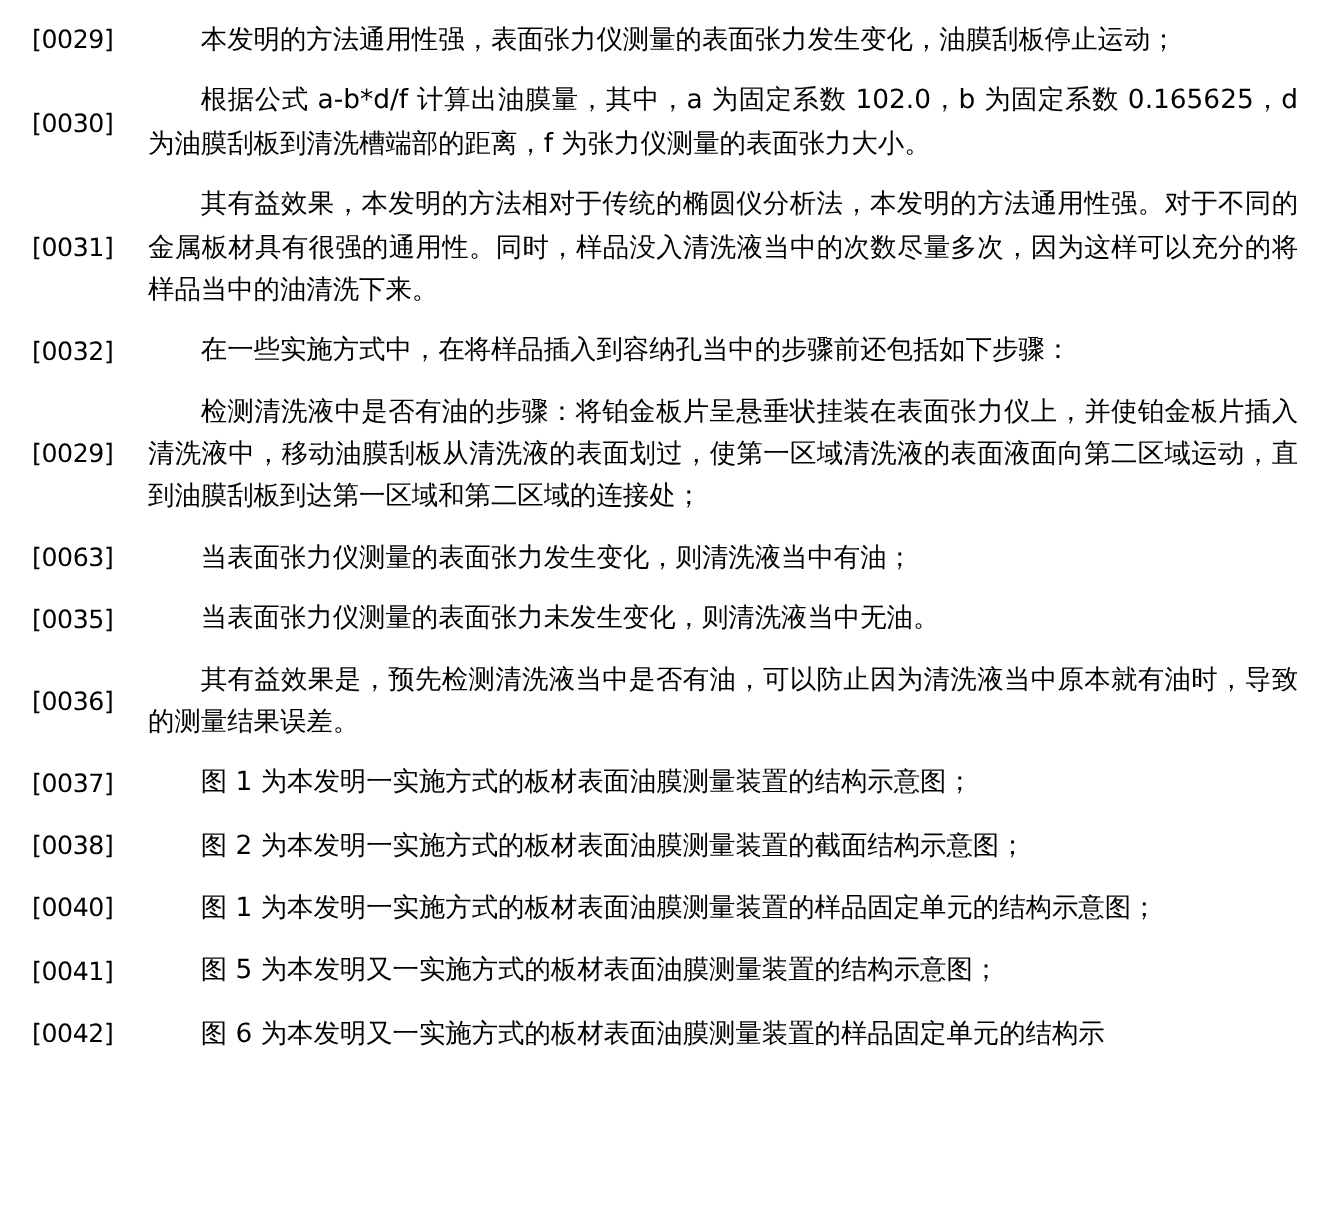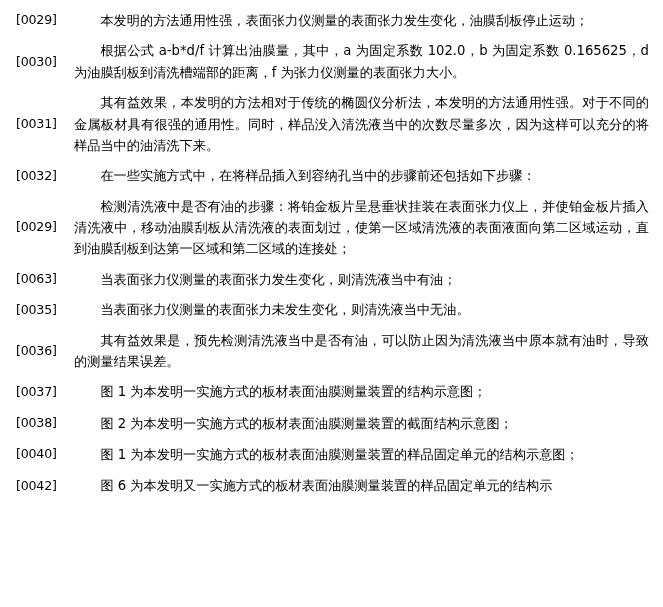--- a/index.html
+++ b/index.html
@@ -107,20 +107,24 @@
       <span class="tag">[0038]</span>
       <span class="body">图 2 为本发明一实施方式的板材表面油膜测量装置的截面结构示意图；</span>
     </div>
 
 
     <div class="para">
       <span class="tag">[0040]</span>
       <span class="body">图 1 为本发明一实施方式的板材表面油膜测量装置的样品固定单元的结构示意图；</span>
     </div>
 
+    <div class="para">
+      <span class="tag">[0041]</span>
+      <span class="body">图 5 为本发明又一实施方式的板材表面油膜测量装置的结构示意图；</span>
+    </div>
 
     <div class="para">
       <span class="tag">[0042]</span>
       <span class="body">图 6 为本发明又一实施方式的板材表面油膜测量装置的样品固定单元的结构示</span>
     </div>
 
   </div>
 
 </div>
 

